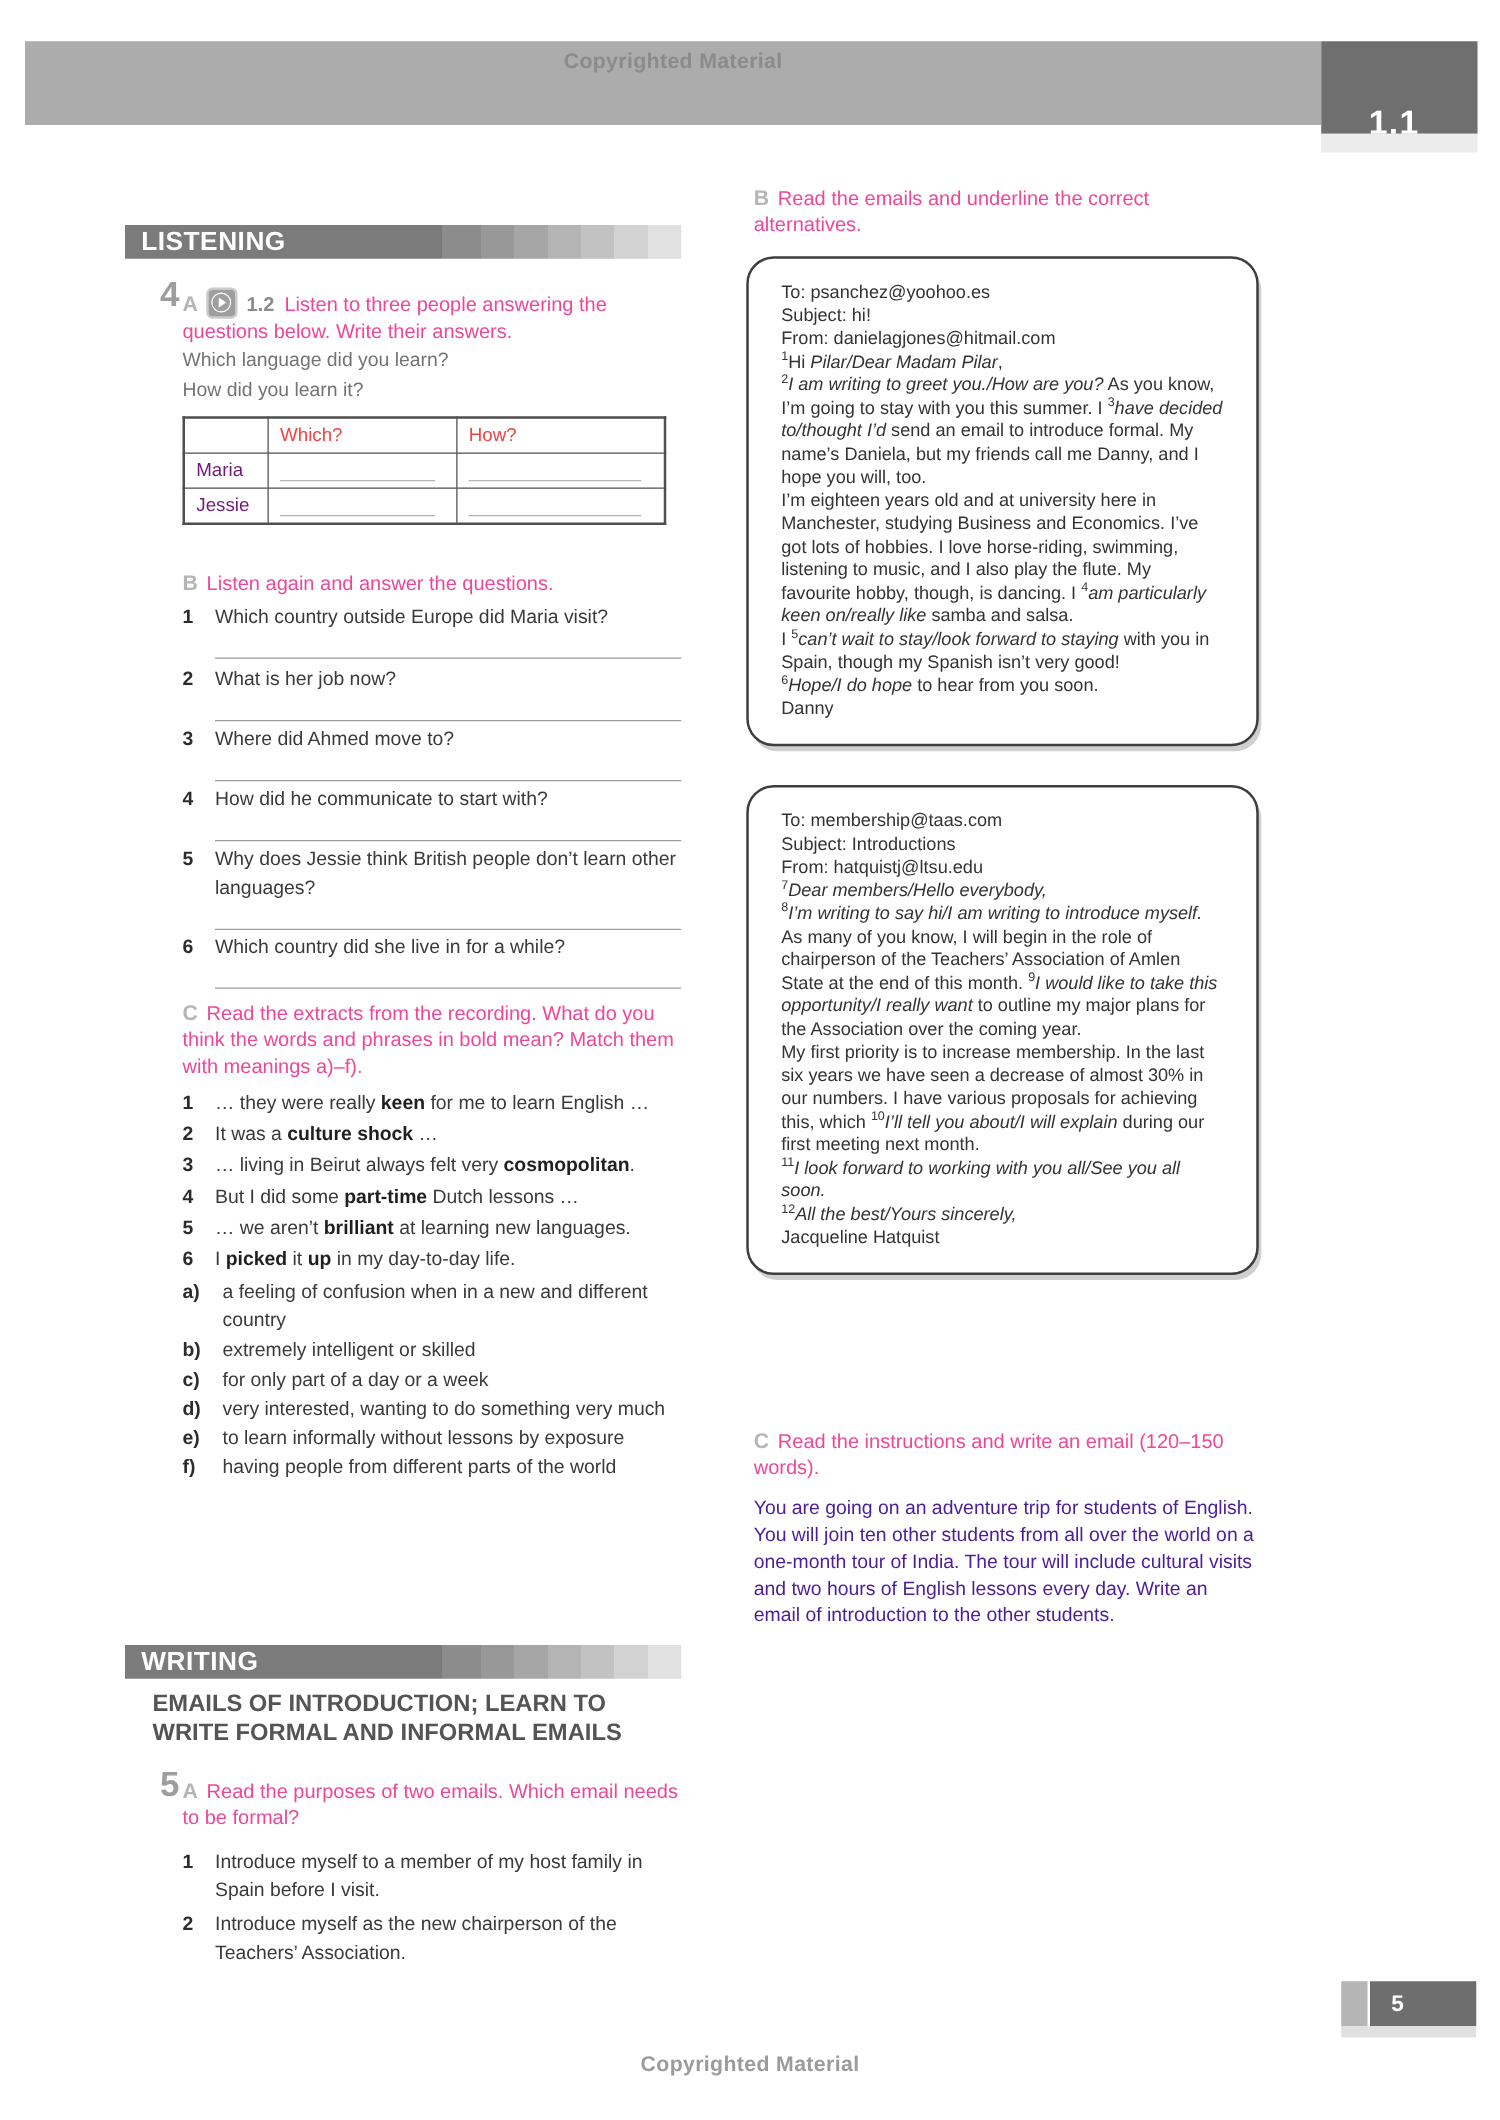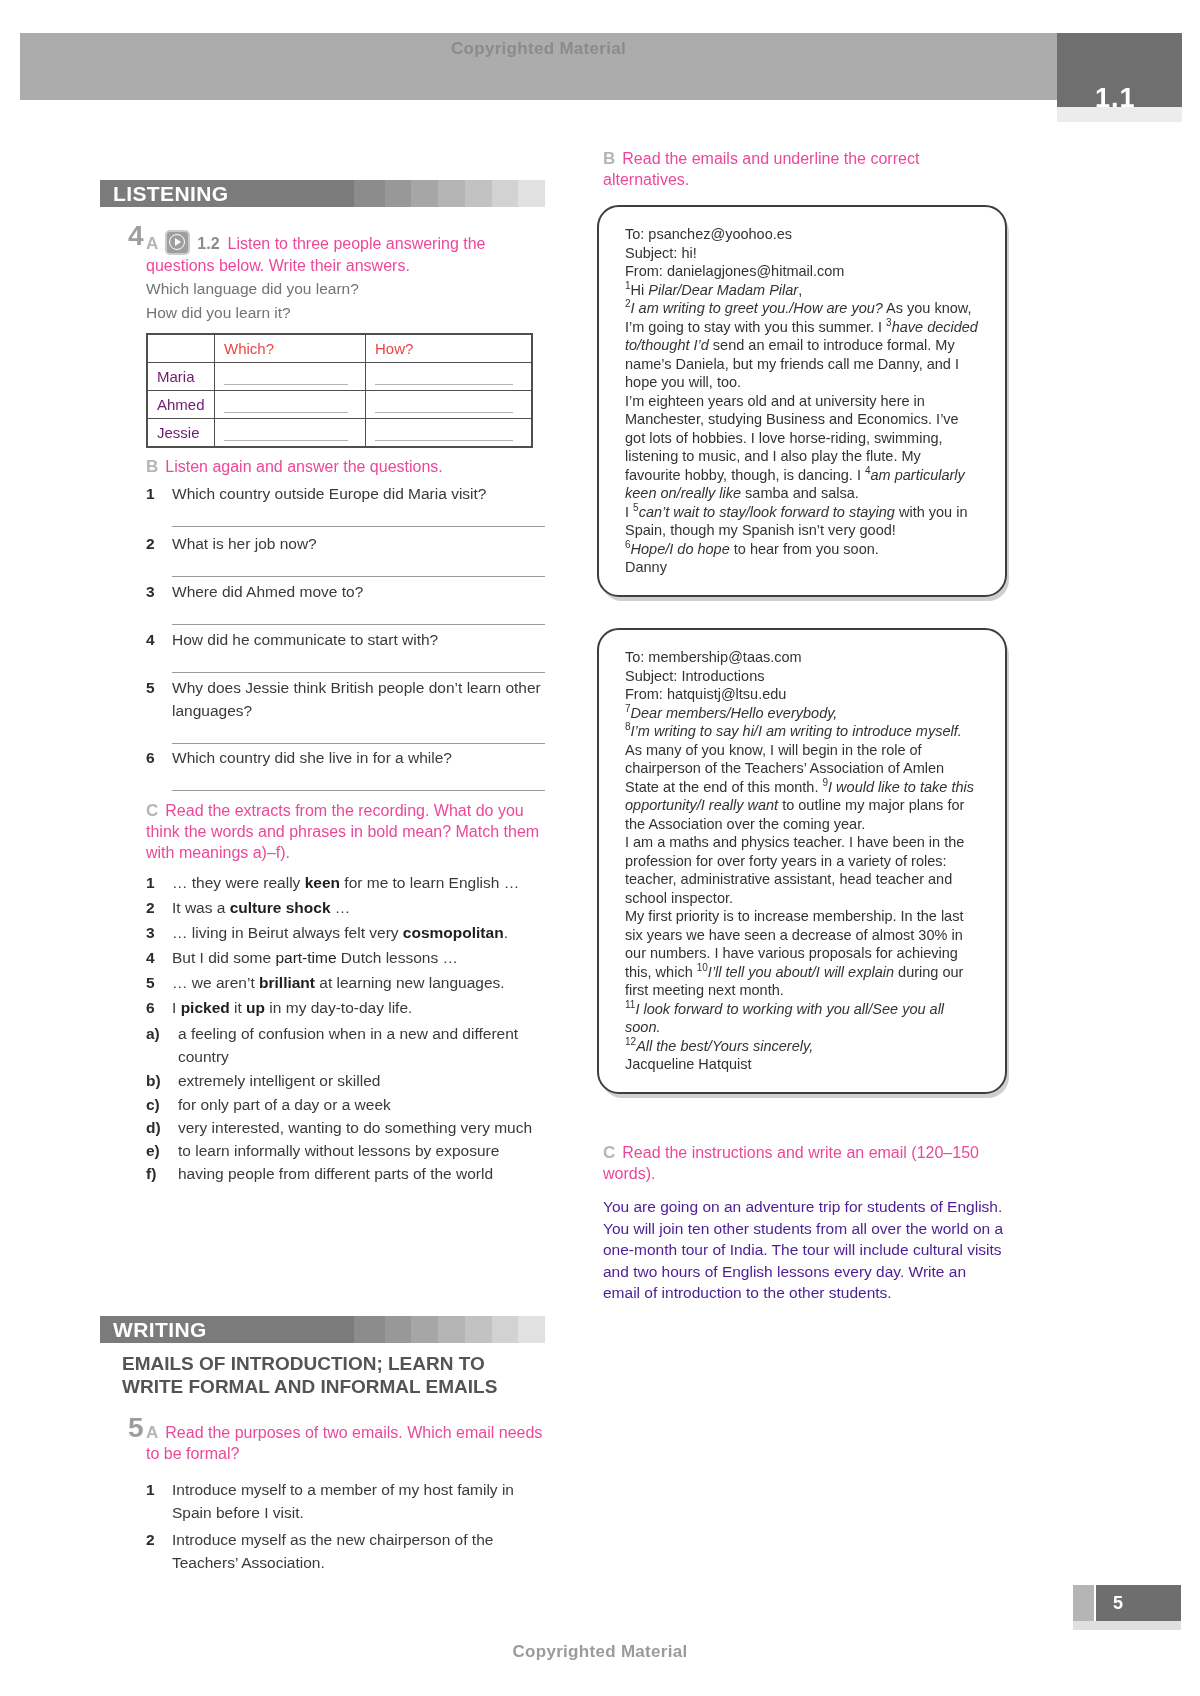--- a/index.html
+++ b/index.html
@@ -109,29 +109,20 @@
         <tr>
           <td class="name">Maria</td>
           <td>
                 <div class="cellline"></div>
               </td>
           <td>
                 <div class="cellline"></div>
               </td>
         </tr>
         <tr>
-          <td class="name">Ahmed</td>
-          <td>
-                <div class="cellline"></div>
-              </td>
-          <td>
-                <div class="cellline"></div>
-              </td>
-        </tr>
-        <tr>
           <td class="name">Jessie</td>
           <td>
                 <div class="cellline"></div>
               </td>
           <td>
                 <div class="cellline"></div>
               </td>
         </tr>
       </tbody>
         </table>
@@ -183,21 +174,21 @@
     <div class="mi" style="top:863px">
       <span class="q-num">2</span>
       <span><span>It was a </span><span class="seg-b" style="font-weight: bold;">culture shock</span><span> …</span></span>
     </div>
     <div class="mi" style="top:888px">
       <span class="q-num">3</span>
       <span><span>… living in Beirut always felt very </span><span class="seg-b" style="font-weight: bold;">cosmopolitan</span><span>.</span></span>
     </div>
     <div class="mi" style="top:913px">
       <span class="q-num">4</span>
-      <span><span>But I did some </span><span class="seg-b" style="font-weight: normal; text-align: right;">part-time</span><span> Dutch lessons …</span></span>
+      <span><span>But I did some </span><span class="seg-b" style="font-weight: bold; text-align: right;">part-time</span><span> Dutch lessons …</span></span>
     </div>
     <div class="mi" style="top:938px">
       <span class="q-num">5</span>
       <span><span>… we aren’t </span><span class="seg-b" style="font-weight: bold;">brilliant</span><span> at learning new languages.</span></span>
     </div>
     <div class="mi" style="top:963px">
       <span class="q-num">6</span>
       <span><span>I </span><span class="seg-b" style="font-weight: bold;">picked</span><span> it </span><span class="seg-b" style="font-weight: bold;">up</span><span> in my day-to-day life.</span></span>
     </div>
 
@@ -265,21 +256,20 @@
       <p><sup>6</sup><span style="font-style: italic;">Hope/I do hope</span><span> to hear from you soon.</span></p>
       <p><span>Danny</span></p>
     </div>
 
     <div class="email-box" style="top:628px">
       <div class="email-line">To: membership@taas.com</div>
       <div class="email-line">Subject: Introductions</div>
       <div class="email-line">From: hatquistj@ltsu.edu</div>
       <p><sup>7</sup><span style="font-style: italic;">Dear members/Hello everybody,</span></p>
       <p><sup>8</sup><span style="font-style: italic;">I’m writing to say hi/I am writing to introduce myself.</span><span> As many of you know, I will begin in the role of chairperson of the Teachers’ Association of Amlen State at the end of this month. </span><sup>9</sup><span style="font-style: italic;">I would like to take this opportunity/I really want</span><span> to outline my major plans for the Association over the coming year.</span></p>
-      <p><span>I am a maths and physics teacher. I have been in the profession for over forty years in a variety of roles: teacher, administrative assistant, head teacher and school inspector.</span></p>
       <p><span>My first priority is to increase membership. In the last six years we have seen a decrease of almost 30% in our numbers. I have various proposals for achieving this, which </span><sup>10</sup><span style="font-style: italic;">I’ll tell you about/I will explain</span><span> during our first meeting next month.</span></p>
       <p><sup>11</sup><span style="font-style: italic;">I look forward to working with you all/See you all soon.</span></p>
       <p><sup>12</sup><span style="font-style: italic;">All the best/Yours sincerely,</span></p>
       <p><span>Jacqueline Hatquist</span></p>
     </div>
 
     <div class="rh" style="top:1142px">
       <span class="letter">C</span><span class="head-text">Read the instructions and write an email (120–150 words).</span>
     </div>
 

